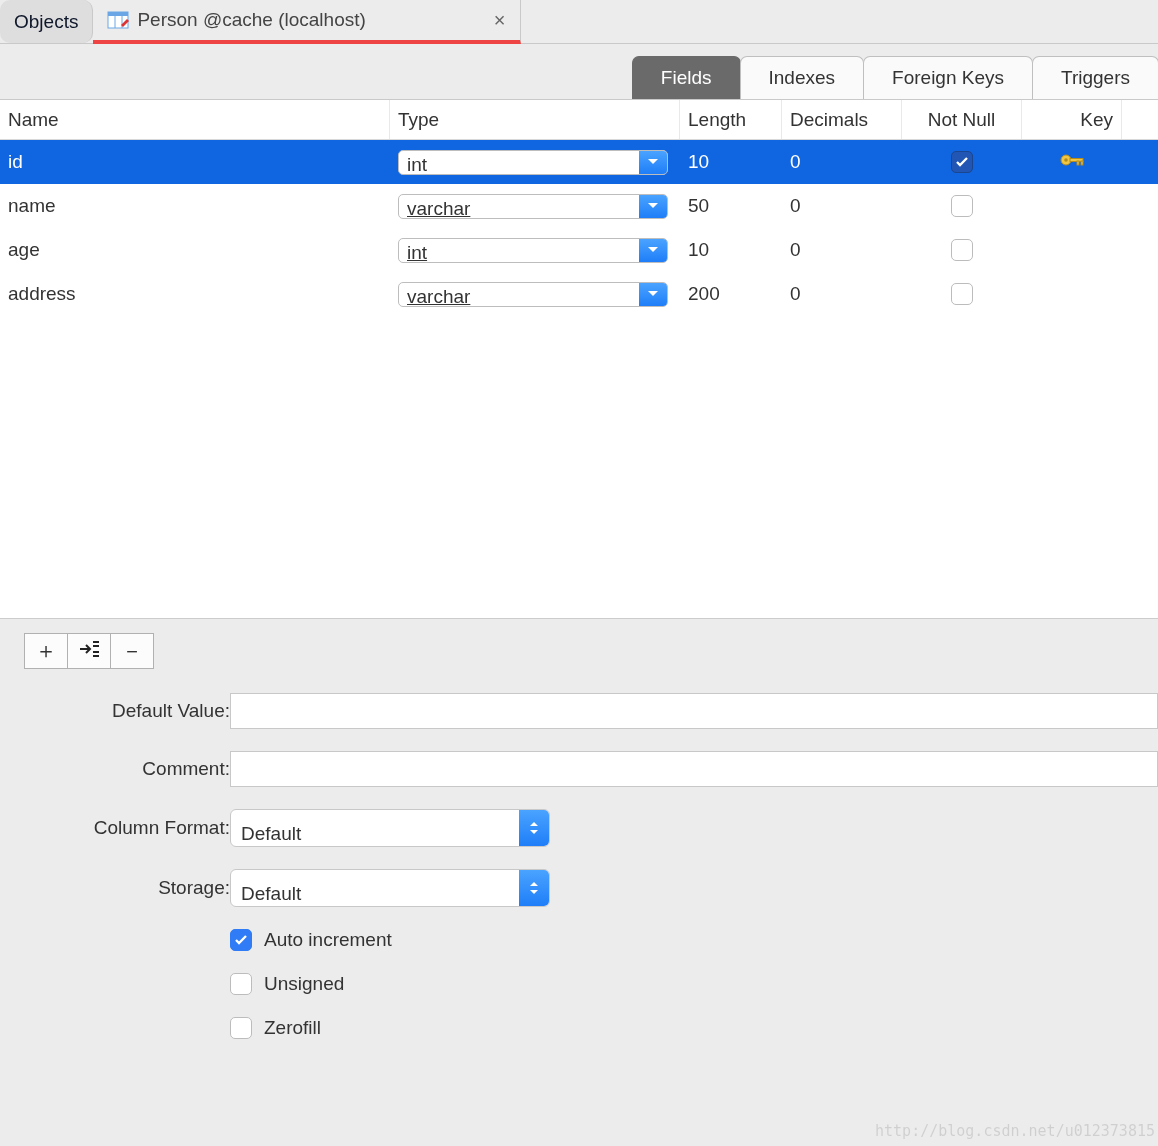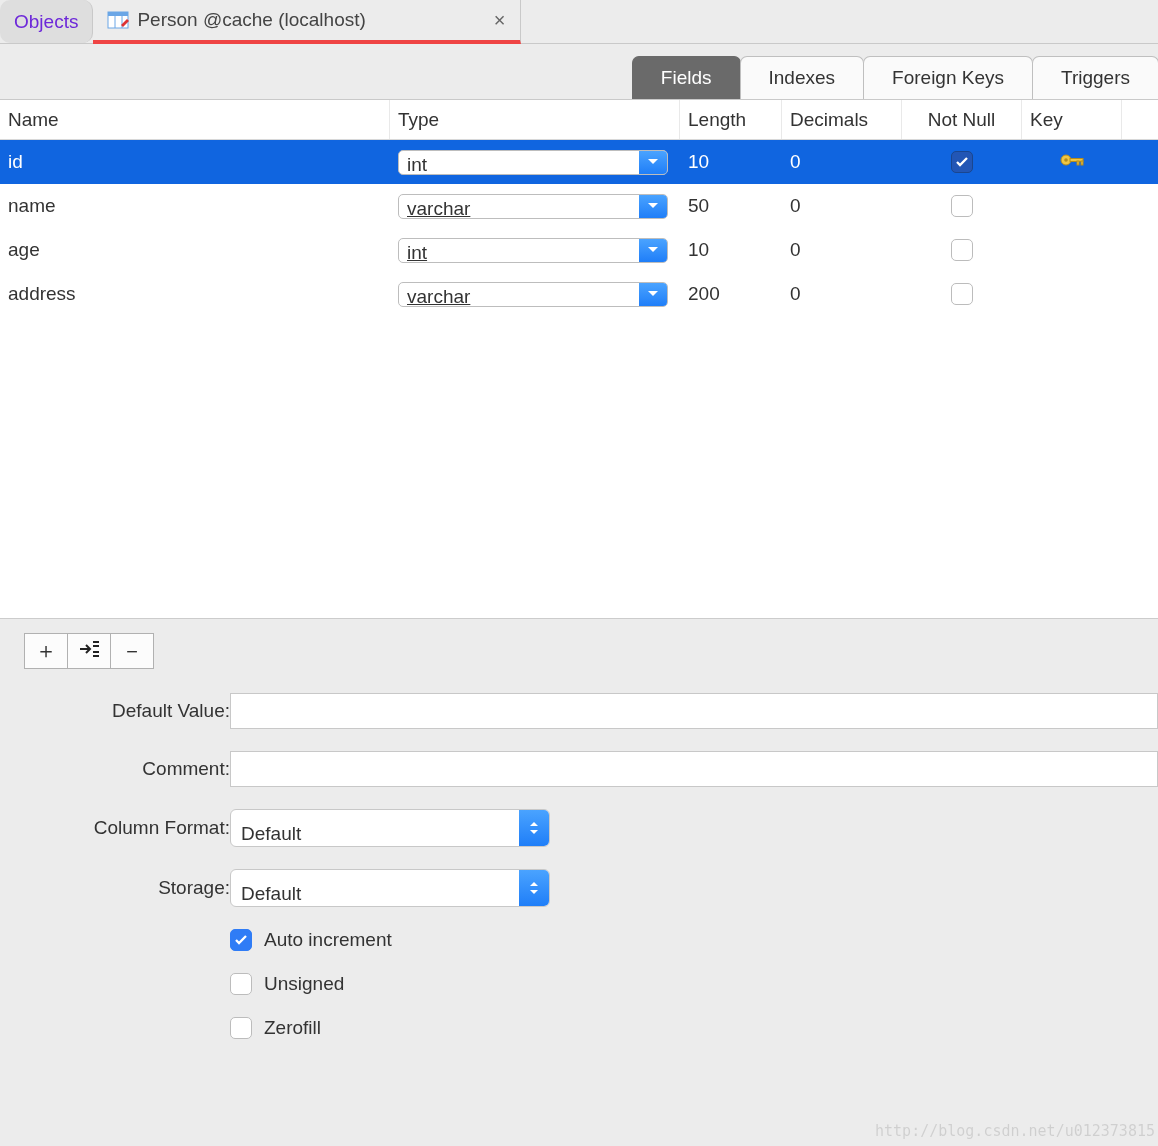--- a/index.html
+++ b/index.html
@@ -21,21 +21,21 @@
     border-bottom: 1px solid #c9c9c9;
   }
   .tab-strip .tab {
     display: flex;
     align-items: center;
     padding: 0 14px;
     border-right: 1px solid #c9c9c9;
     cursor: default;
     gap: 8px;
   }
-  .tab-strip .tab.inactive { background: #dedede; color: #6d28d9; border-radius: 10px; }
+  .tab-strip .tab.inactive { background: #dedede; color: #0f172a; border-radius: 10px; }
   .tab-strip .tab.active { background: #ececec; color: #444; border-bottom: 4px solid #ef4444; margin-bottom: -1px; }
   .tab .close-x { margin-left: 120px; font-size: 20px; color: #666; }
   .table-icon { display:inline-flex; }
 
   
   .sub-tab-row {
     display: flex;
     justify-content: flex-end;
     padding: 12px 0 0 0;
     background: #ececec;
@@ -70,21 +70,21 @@
     border-right: 1px solid #e9e9e9;
     height: 100%;
     display:flex;
     align-items:center;
   }
   .col-name   { width: 390px; }
   .col-type   { width: 290px; }
   .col-length { width: 102px; }
   .col-dec    { width: 120px; }
   .col-null   { width: 120px; justify-content:center;}
-  .col-key    { width: 100px; border-right:none; justify-content:flex-start;}
+  .col-key    { width: 100px; border-right:none; justify-content:flex-end;}
 
   
   .rows { background:#fff; height: 478px; }
   .row {
     display:flex;
     height: 44px;
     align-items:center;
   }
   .row.selected { background:#1065e0; color:#fff; }
   .row > div { padding: 0 8px; display:flex; align-items:center; height:100%; }

